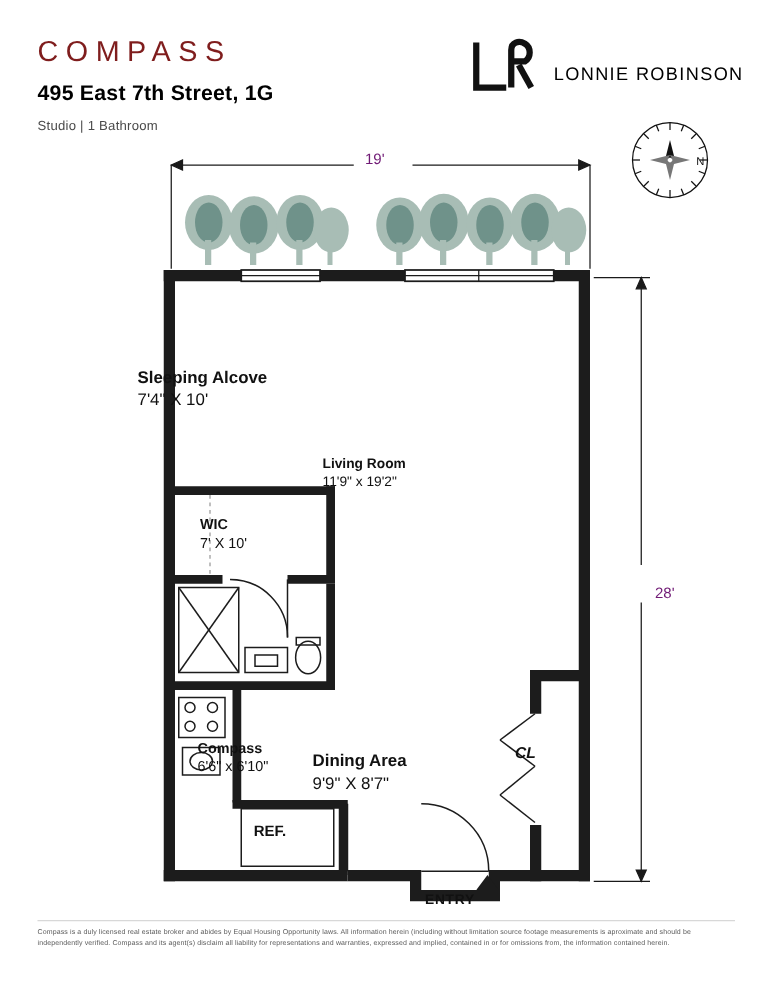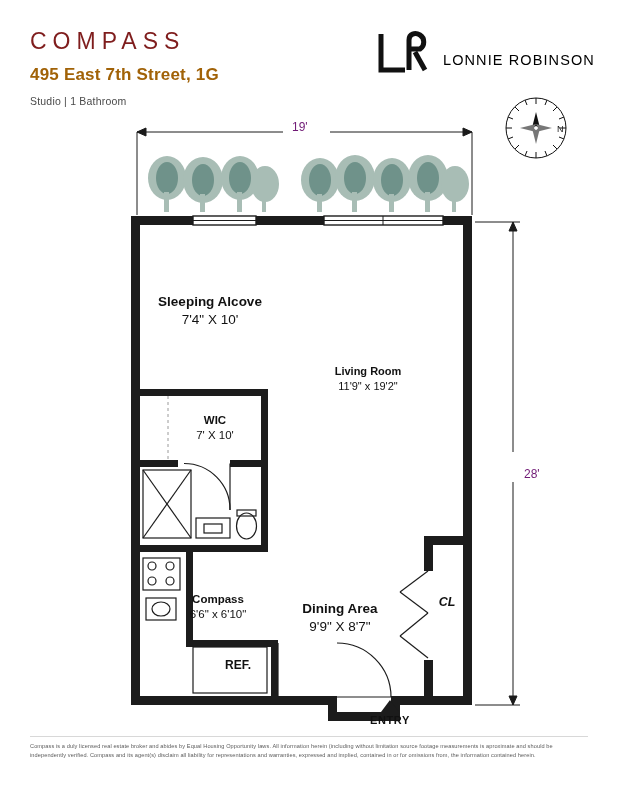--- a/index.html
+++ b/index.html
@@ -31,21 +31,21 @@
     letter-spacing: 6px;
     font-weight: 400;
     color: #7f1d1d;
   }
   .address {
     position: absolute;
     left: 30px;
     top: 65px;
     font-size: 17px;
     font-weight: 600;
-    color: #a16207;
+    color: #000000;
     letter-spacing: 0.2px;
   }
   .subtitle {
     position: absolute;
     left: 30px;
     top: 95px;
     font-size: 10.5px;
     color: #4a4a4a;
     letter-spacing: 0.2px;
   }
@@ -98,21 +98,20 @@
     top: 20px;
   }
   .dim-right {
     left: 524px;
     top: 367px;
   }
 
   
   .room-label {
     position: absolute;
-    text-align: center;
     color: #111;
     line-height: 1.32;
   }
   .room-label .name {
     display: block;
     font-weight: 600;
   }
   .room-label .size {
     display: block;
     font-weight: 400;

